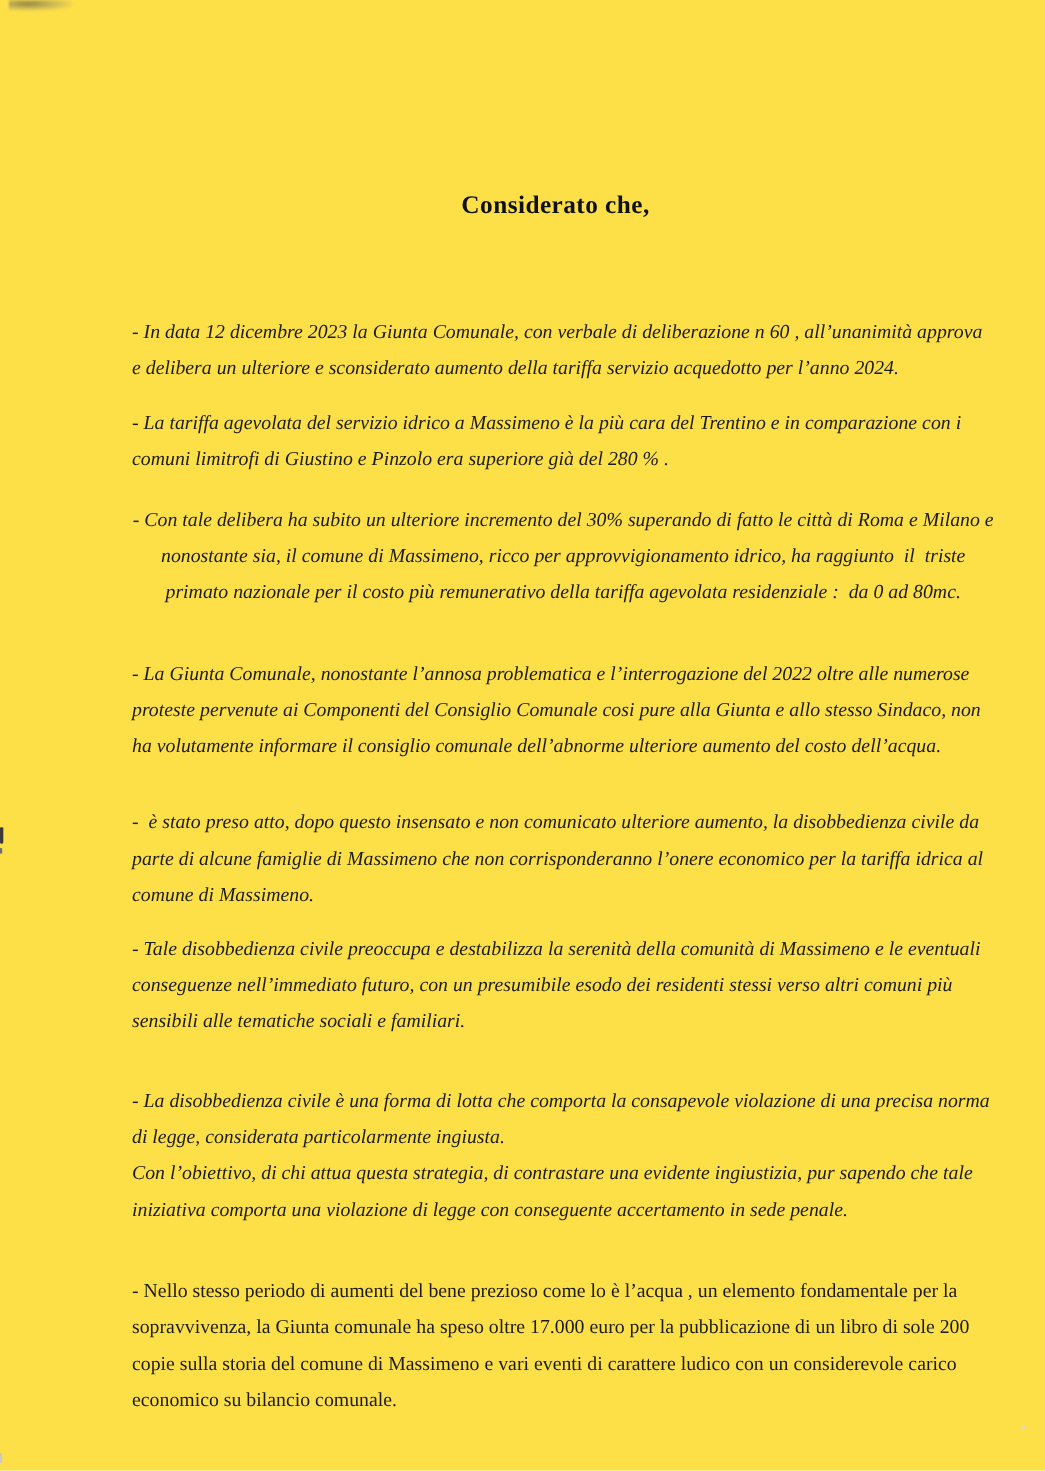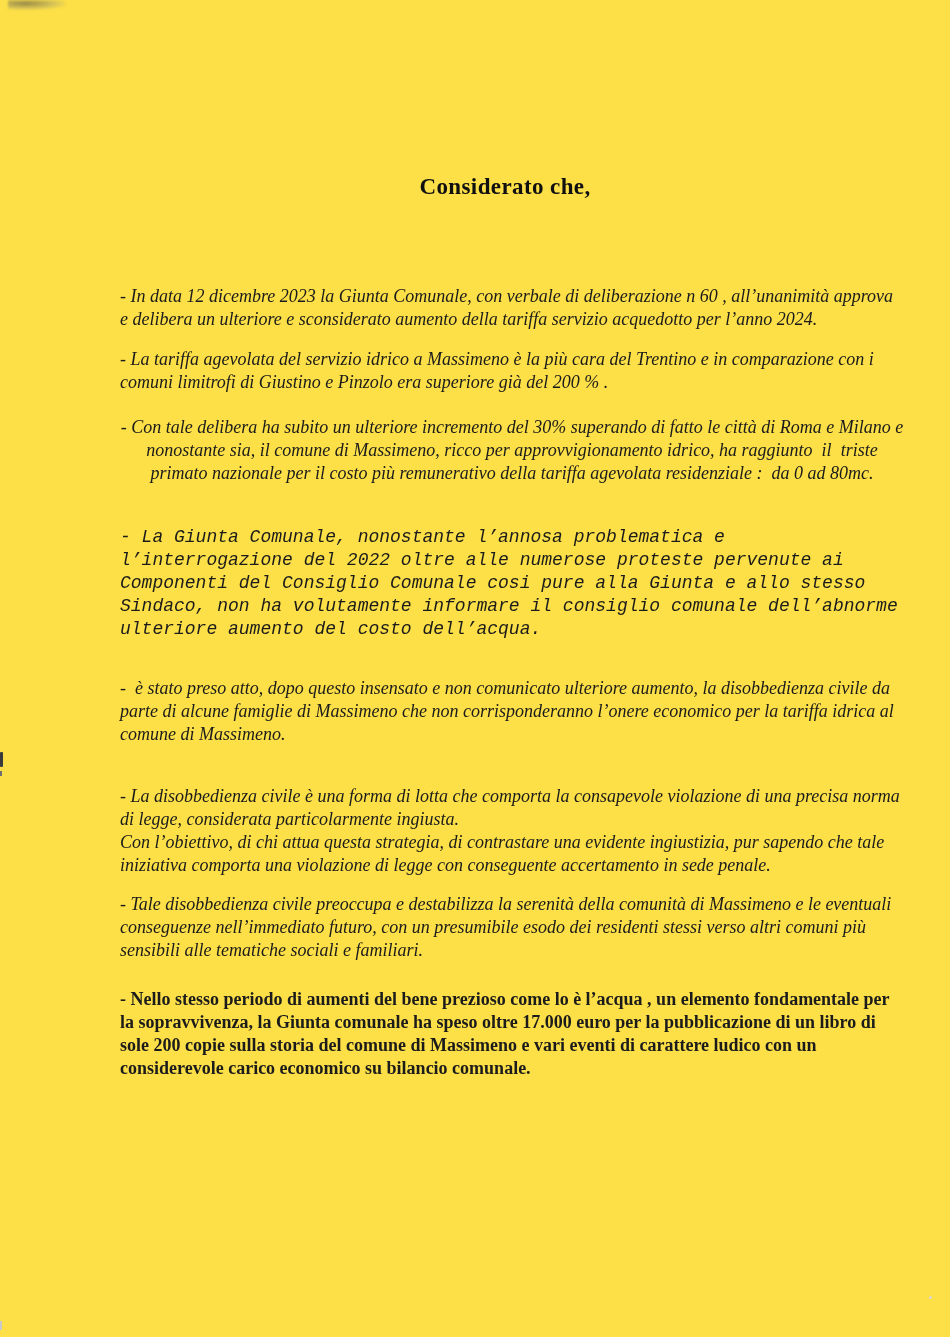--- a/index.html
+++ b/index.html
@@ -22,35 +22,35 @@
     text-align: center;
     font-size: 23px;
     font-weight: bold;
     letter-spacing: 0.4px;
     color: #101010;
     line-height: 27px;
   }
   .para {
     font-style: italic;
     font-size: 18px;
-    line-height: 23px;
+    line-height: 33px;
     width: 784px;
     margin: 0 0 0 90px;
     white-space: pre-wrap;
     color: #1b1b1b;
   }
   .p1 { margin-top: 85px; }
   .p2 { margin-top: 17px; }
   .p3 { margin-top: 22px; text-align: center; }
-  .p4 { margin-top: 41px; font-family: Liberation Mono, monospace; }
+  .p4 { margin-top: 41px; }
   .p5 { margin-top: 18px; }
   .p6 { margin-top: 36px; }
   .p7 { margin-top: 39px; }
   .p8 { margin-top: 16px; }
-  .p9 { margin-top: 26px; font-style: normal; font-weight: bold; }
+  .p9 { margin-top: 41px; font-style: normal; }
 
   .artifact { position: absolute; pointer-events: none; }
   .smudge-top {
     left: 8px; top: 0;
     width: 58px; height: 10px;
     background: radial-gradient(ellipse at 30% 35%,
                 rgba(70,70,70,0.55),
                 rgba(130,130,130,0.25) 55%,
                 rgba(255,255,255,0) 78%);
     filter: blur(1px);
@@ -86,29 +86,29 @@
   <div class="artifact smudge-top"></div>
   <div class="artifact edge-mark-1"></div>
   <div class="artifact edge-mark-2"></div>
   <div class="artifact edge-mark-3"></div>
   <div class="artifact dot-br"></div>
 
   <h1 class="title">Considerato che,</h1>
 
   <p class="para p1">- In data 12 dicembre 2023 la Giunta Comunale, con verbale di deliberazione n 60 , all’unanimità approva e delibera un ulteriore e sconsiderato aumento della tariffa servizio acquedotto per l’anno 2024.</p>
 
-  <p class="para p2">- La tariffa agevolata del servizio idrico a Massimeno è la più cara del Trentino e in comparazione con i comuni limitrofi di Giustino e Pinzolo era superiore già del 200 % .</p>
+  <p class="para p2">- La tariffa agevolata del servizio idrico a Massimeno è la più cara del Trentino e in comparazione con i comuni limitrofi di Giustino e Pinzolo era superiore già del 280 % .</p>
 
   <p class="para p3">- Con tale delibera ha subito un ulteriore incremento del 30% superando di fatto le città di Roma e Milano e nonostante sia, il comune di Massimeno, ricco per approvvigionamento idrico, ha raggiunto  il  triste primato nazionale per il costo più remunerativo della tariffa agevolata residenziale :  da 0 ad 80mc.</p>
 
   <p class="para p4">- La Giunta Comunale, nonostante l’annosa problematica e l’interrogazione del 2022 oltre alle numerose proteste pervenute ai Componenti del Consiglio Comunale cosi pure alla Giunta e allo stesso Sindaco, non ha volutamente informare il consiglio comunale dell’abnorme ulteriore aumento del costo dell’acqua.</p>
 
 
   <p class="para p6">-  è stato preso atto, dopo questo insensato e non comunicato ulteriore aumento, la disobbedienza civile da parte di alcune famiglie di Massimeno che non corrisponderanno l’onere economico per la tariffa idrica al comune di Massimeno.</p>
 
+  <p class="para p8">- Tale disobbedienza civile preoccupa e destabilizza la serenità della comunità di Massimeno e le eventuali conseguenze nell’immediato futuro, con un presumibile esodo dei residenti stessi verso altri comuni più sensibili alle tematiche sociali e familiari.</p>
+
   <p class="para p7">- La disobbedienza civile è una forma di lotta che comporta la consapevole violazione di una precisa norma di legge, considerata particolarmente ingiusta.
 Con l’obiettivo, di chi attua questa strategia, di contrastare una evidente ingiustizia, pur sapendo che tale iniziativa comporta una violazione di legge con conseguente accertamento in sede penale.</p>
-
-  <p class="para p8">- Tale disobbedienza civile preoccupa e destabilizza la serenità della comunità di Massimeno e le eventuali conseguenze nell’immediato futuro, con un presumibile esodo dei residenti stessi verso altri comuni più sensibili alle tematiche sociali e familiari.</p>
 
   <p class="para p9">- Nello stesso periodo di aumenti del bene prezioso come lo è l’acqua , un elemento fondamentale per la sopravvivenza, la Giunta comunale ha speso oltre 17.000 euro per la pubblicazione di un libro di sole 200 copie sulla storia del comune di Massimeno e vari eventi di carattere ludico con un considerevole carico economico su bilancio comunale.</p>
 
 </div>
 
 </body></html>

